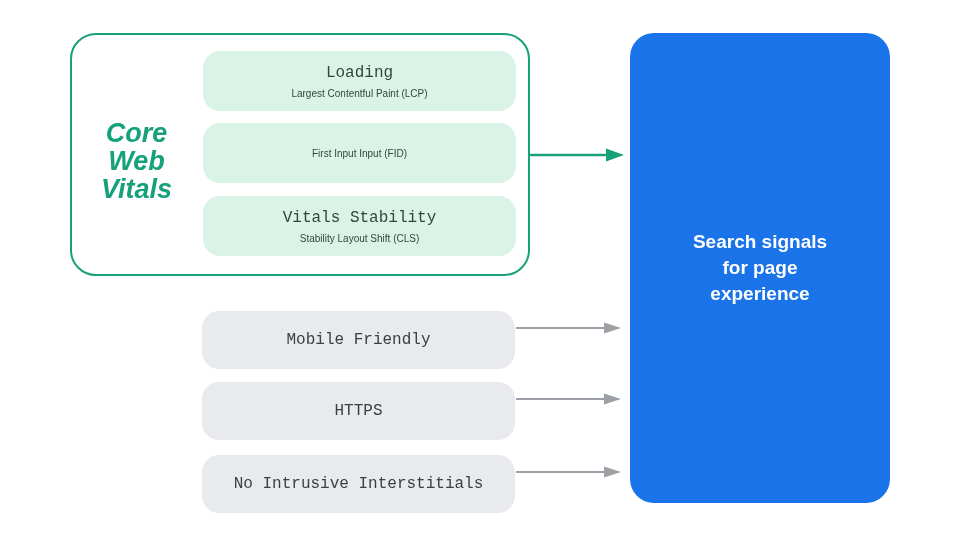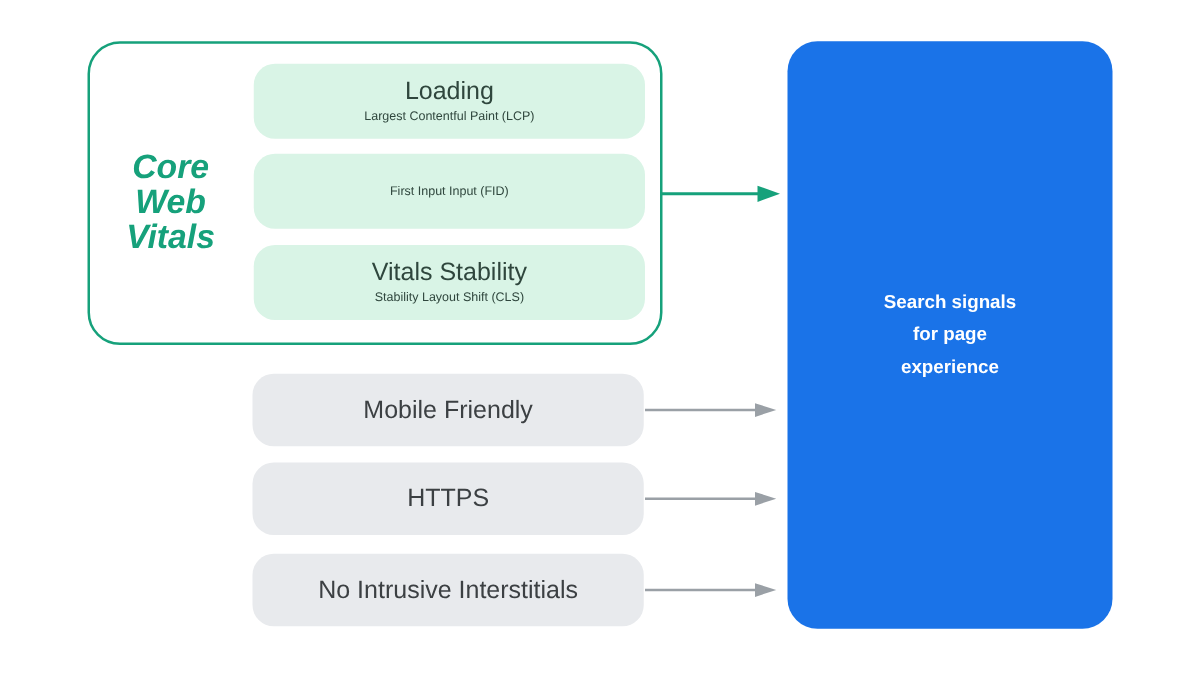--- a/index.html
+++ b/index.html
@@ -42,35 +42,35 @@
   .pill {
     position: absolute; left: 203px;
     width: 313px; height: 60px;
     border-radius: 17px;
     display: flex; flex-direction: column;
     align-items: center; justify-content: center;
     text-align: center;
     box-sizing: border-box;
   }
   .pill.green { background: var(--green-light); }
-  .pill.gray  { background: var(--gray-pill); left: 202px; height: 58px; }
-  .pill-title { font-size: 20px; line-height: 24px; color: var(--ink-green); }
+  .pill.gray  { background: var(--gray-pill); left: 202px; height: 58px; margin-top: 12px; }
+  .pill-title { font-size: 16px; line-height: 24px; color: var(--ink-green); font-family: Liberation Mono, monospace; }
   .pill-sub   { font-size: 10px; line-height: 17px; color: var(--ink-green); }
   .pill.gray .pill-title { color: var(--ink-gray); }
 
   .blue-panel {
     position: absolute; left: 630px; top: 33px;
     width: 260px; height: 470px;
     background: var(--blue);
     border-radius: 24px;
     display: flex; align-items: center; justify-content: center;
   }
   .panel-label {
     color: var(--white);
-    font-weight: bold; font-size: 15px; line-height: 26px;
+    font-weight: bold; font-size: 19px; line-height: 26px;
     text-align: center; white-space: pre-line;
   }
 
   .arrow { position: absolute; display: block; }
   .arrow-green line    { stroke: var(--green); stroke-width: 2.5; }
   .arrow-green polygon { fill: var(--green); }
   .arrow-gray line     { stroke: var(--arrow-gray); stroke-width: 2; }
   .arrow-gray polygon  { fill: var(--arrow-gray); }
 </style>
 </head>

